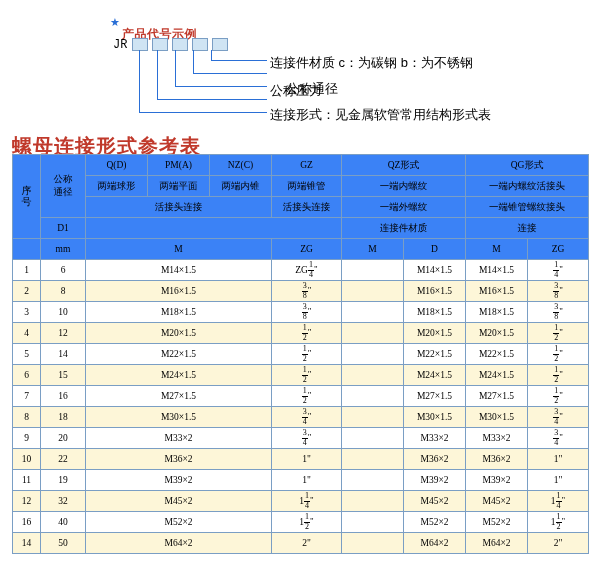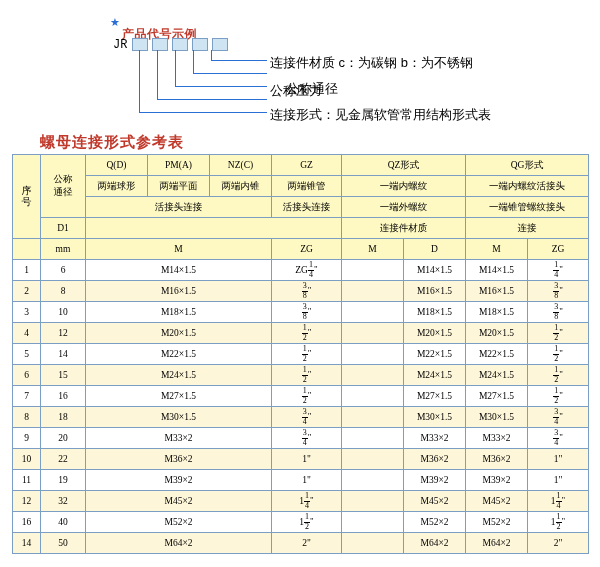--- a/index.html
+++ b/index.html
@@ -28,34 +28,34 @@
 
   .leader{position:absolute;background:#2a6fd6;}
   .leader.v{width:1px;}
   .leader.h{height:1px;}
 
   .legend-line{position:absolute;font-size:13px;white-space:nowrap;}
 
   
   #section-title{
     position:absolute;left:12px;top:133px;
-    font-size:15px;font-weight:bold;color:#c0392b;letter-spacing:1px;margin-left:28px;
+    font-size:20px;font-weight:bold;color:#c0392b;letter-spacing:1px;
   }
 
   
   #table-wrap{position:absolute;left:12px;top:154px;width:576px;}
   table{border-collapse:collapse;width:576px;table-layout:fixed;font-size:9.5px;}
   td,th{
     border:1px solid #7a9ec4;
     text-align:center;vertical-align:middle;
     padding:0;height:20px;
     font-weight:normal;
     font-family:"Liberation Serif","DejaVu Serif",serif;
   }
-  thead td{background:#fef9c3;}
+  thead td{background:#3b82f6;}
   tbody tr.odd td{background:#ffffff;}
   tbody tr.even td{background:#fdf6d8;}
   .cjk{font-family:"Liberation Sans","DejaVu Sans",sans-serif;}
   .v-seq{line-height:1.05;font-size:10px;}
   .frac{display:inline-block;vertical-align:middle;text-align:center;font-size:8px;line-height:1.05;}
   .frac .n{display:block;border-bottom:1px solid #000;padding:0 1px;}
   .frac .d{display:block;padding:0 1px;}
   .mixed{display:inline-block;vertical-align:middle;}
   .inch{font-size:9px;}
 </style>

